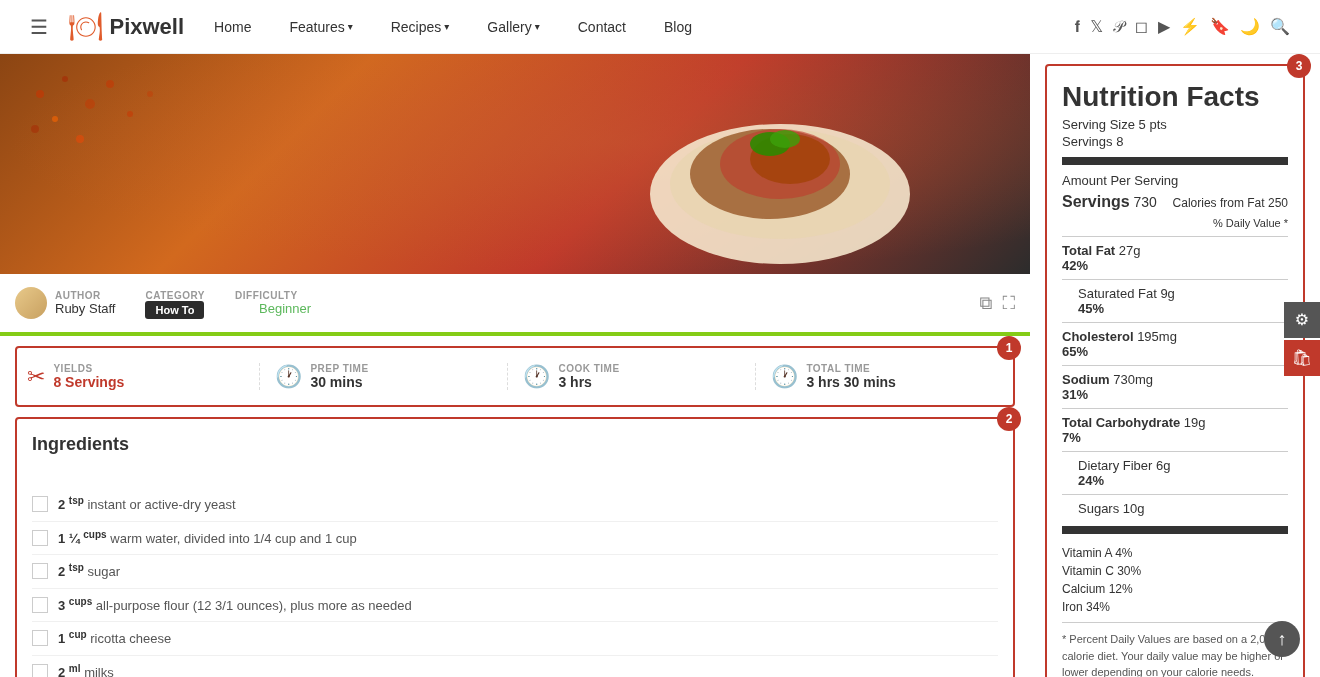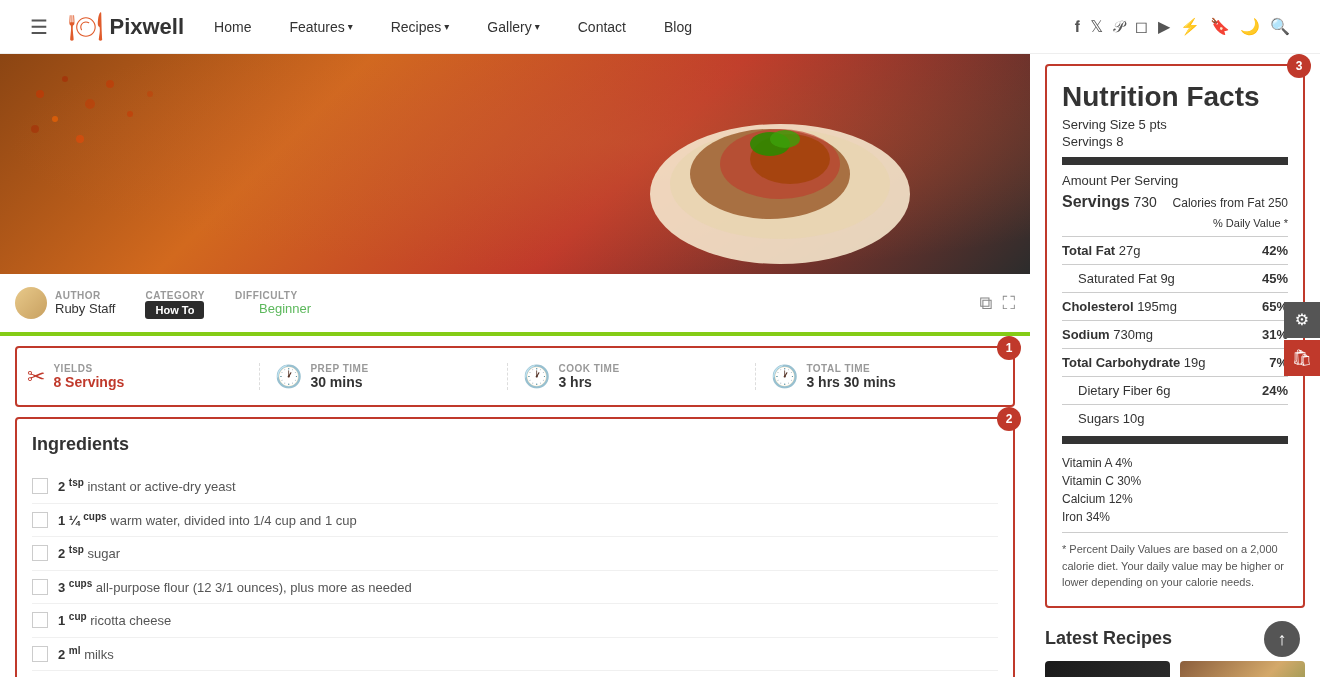--- a/index.html
+++ b/index.html
@@ -91,21 +91,21 @@
     .stat-label { font-size: 10px; color: #999; text-transform: uppercase; letter-spacing: 0.5px; font-weight: 600; }
     .stat-value { font-size: 14px; color: #333; font-weight: 600; }
     .stat-value.highlight { color: #c0392b; }
 
     
     .ingredients-box {
       border: 2px solid #c0392b; border-radius: 4px;
       margin: 10px 15px; padding: 15px;
       position: relative;
     }
-    .ingredients-title { font-size: 18px; font-weight: 700; color: #333; margin-bottom: 15px; }
+    .ingredients-title { font-size: 18px; font-weight: 700; color: #333; margin-bottom: 33px; }
     .ingredient-item {
       display: flex; align-items: flex-start; gap: 10px;
       padding: 6px 0; border-bottom: 1px solid #f0f0f0;
     }
     .ingredient-checkbox {
       width: 16px; height: 16px; border: 1px solid #ccc;
       background: #fff; flex-shrink: 0; margin-top: 2px;
       cursor: pointer;
     }
     .ingredient-text { font-size: 13px; color: #555; line-height: 1.4; }
@@ -124,21 +124,21 @@
       background: #c0392b; color: #fff;
       font-size: 12px; font-weight: bold;
       display: flex; align-items: center; justify-content: center;
     }
     .nutrition-title { font-size: 28px; font-weight: 900; color: #333; margin-bottom: 4px; }
     .nutrition-serving { font-size: 13px; color: #333; margin-bottom: 2px; }
     .nutrition-divider-thick { height: 8px; background: #333; margin: 8px 0; }
     .nutrition-divider-thin { height: 1px; background: #ccc; margin: 4px 0; }
     .nutrition-row {
       display: flex; justify-content: space-between; align-items: baseline;
-      padding: 2px 0; font-size: 13px;
+      padding: 2px 0; font-size: 13px; flex-direction: column;
     }
     .nutrition-row.indent { padding-left: 16px; }
     .nutrition-row-label { font-weight: 400; }
     .nutrition-row-label b { font-weight: 700; }
     .nutrition-row-value { font-weight: 700; font-size: 13px; }
     .nutrition-daily-header {
       text-align: right; font-size: 11px; color: #333; padding: 3px 0;
     }
     .nutrition-calories-row {
       display: flex; justify-content: space-between; align-items: baseline;

